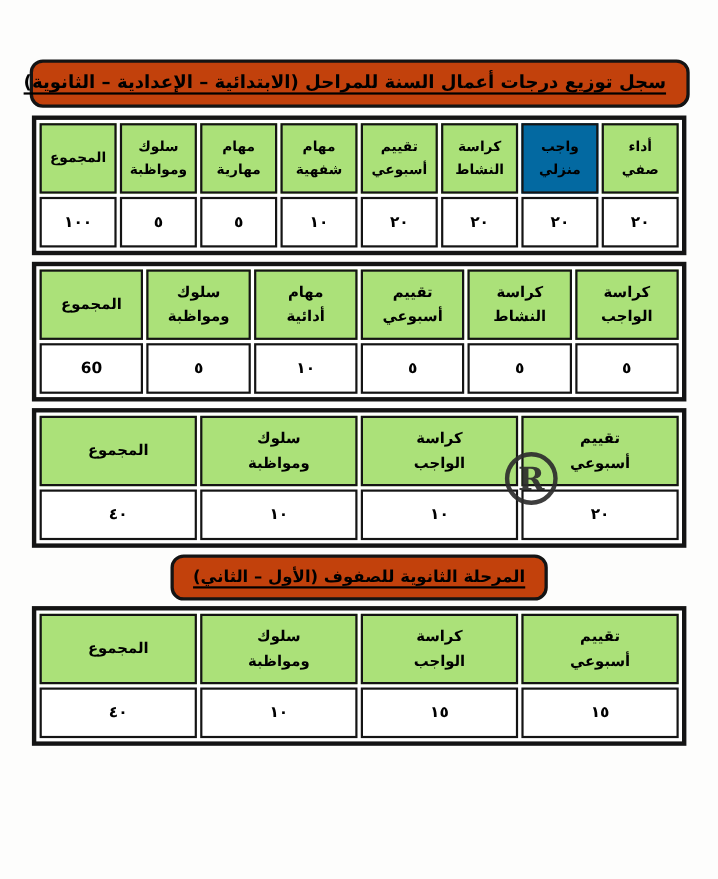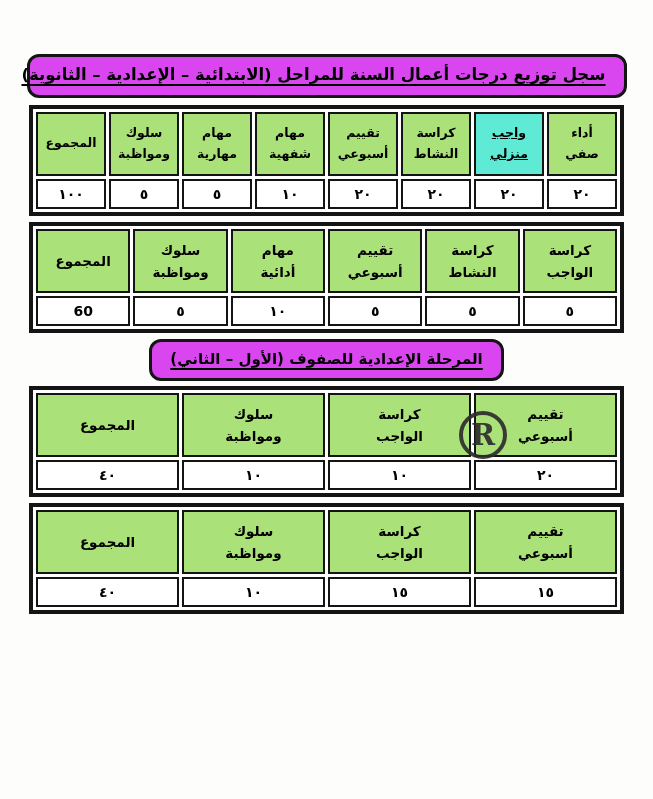--- a/index.html
+++ b/index.html
@@ -15,21 +15,21 @@
     direction: rtl;
     padding-top: 54px;
   }
 
   .title-box {
     width: fit-content;
     max-width: 600px;
     margin: 0 auto 5px auto;
     border: 3px solid #141414;
     border-radius: 12px;
-    background: #d946ef;
+    background: #c2410c;
     padding: 8px 18px 10px 18px;
     font-weight: 700;
     font-size: 15px;
     color: #000;
     text-align: right;
     text-decoration: underline;
     text-decoration-thickness: 1.5px;
     text-underline-offset: 4px;
     line-height: 1.2;
     white-space: nowrap;
@@ -55,21 +55,21 @@
     font-size: 13.5px;
     line-height: 1.65;
     white-space: pre-line;
     text-align: center;
     vertical-align: middle;
     padding: 1px 2px;
     color: #000;
   }
   .grade-table.cols-8 th { font-size: 12.5px; }
   .grade-table td {
-    height: 30px;
+    height: 46px;
     border: 2px solid #141414;
     background: #ffffff;
     font-weight: 700;
     font-size: 14px;
     text-align: center;
     vertical-align: middle;
     color: #000;
   }
 
   .watermark {
@@ -102,21 +102,21 @@
     <span>سجل توزيع درجات أعمال السنة للمراحل (الابتدائية – الإعدادية – الثانوية)</span>
   </div>
 
   <main>
       <section>
         <table class="grade-table cols-8">
           <tbody>
             <tr>
               <th style="background: rgb(171, 225, 121);">أداء
 صفي</th>
-              <th style="background: #5eead4; text-decoration: underline;">واجب
+              <th style="background: #0369a1;">واجب
 منزلي</th>
               <th style="background: rgb(171, 225, 121);">كراسة
 النشاط</th>
               <th style="background: rgb(171, 225, 121);">تقييم
 أسبوعي</th>
               <th style="background: rgb(171, 225, 121);">مهام
 شفهية</th>
               <th style="background: rgb(171, 225, 121);">مهام
 مهارية</th>
               <th style="background: rgb(171, 225, 121);">سلوك
@@ -157,21 +157,20 @@
               <td>٥</td>
               <td>٥</td>
               <td>١٠</td>
               <td>٥</td>
               <td>60</td>
             </tr>
           </tbody>
         </table>
       </section>
       <section>
-        <div class="title-box">المرحلة الإعدادية للصفوف (الأول – الثاني)</div>
         <table class="grade-table cols-4">
           <tbody>
             <tr>
               <th style="background: rgb(171, 225, 121);">تقييم
 أسبوعي</th>
               <th style="background: rgb(171, 225, 121);">كراسة
 الواجب</th>
               <th style="background: rgb(171, 225, 121);">سلوك
 ومواظبة</th>
               <th style="background: rgb(171, 225, 121);">المجموع</th>
@@ -179,20 +178,21 @@
             <tr>
               <td>٢٠</td>
               <td>١٠</td>
               <td>١٠</td>
               <td>٤٠</td>
             </tr>
           </tbody>
         </table>
       </section>
       <section>
+        <div class="title-box">المرحلة الثانوية للصفوف (الأول – الثاني)</div>
         <table class="grade-table cols-4">
           <tbody>
             <tr>
               <th style="background: rgb(171, 225, 121);">تقييم
 أسبوعي</th>
               <th style="background: rgb(171, 225, 121);">كراسة
 الواجب</th>
               <th style="background: rgb(171, 225, 121);">سلوك
 ومواظبة</th>
               <th style="background: rgb(171, 225, 121);">المجموع</th>

